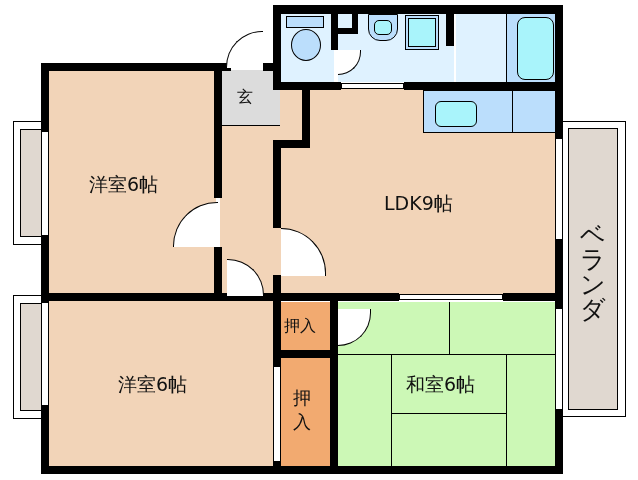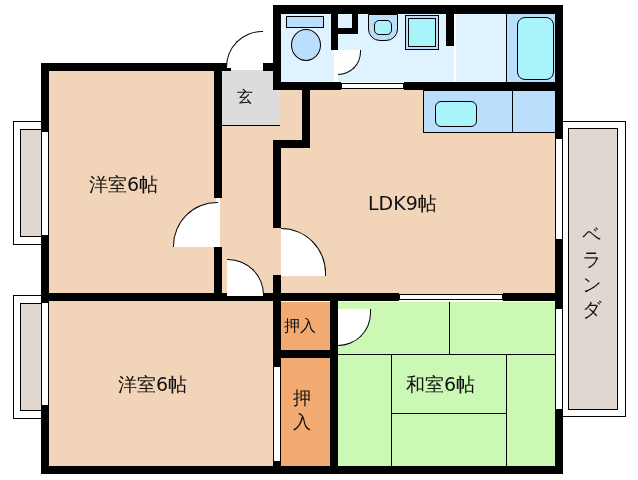--- a/index.html
+++ b/index.html
@@ -15,21 +15,21 @@
 </head>
 <body>
 
 <div class="abs" style="left:13px;top:121px;width:31px;height:124px;border:1px solid #000;background:#fff;"></div>
 <div class="abs" style="left:20px;top:129px;width:24px;height:108px;border:1px solid #000;background:#e0d8d0;"></div>
 <div class="abs" style="left:13px;top:295px;width:31px;height:124px;border:1px solid #000;background:#fff;"></div>
 <div class="abs" style="left:20px;top:303px;width:24px;height:108px;border:1px solid #000;background:#e0d8d0;"></div>
 
 <div class="abs" style="left:562px;top:121px;width:64px;height:296px;border:1px solid #000;background:#fff;"></div>
 <div class="abs" style="left:568px;top:128px;width:50px;height:282px;border:1px solid #000;background:#e0d8d0;"></div>
-<div class="label" style="left:580px;top:222px;width:24px;font-size:19px;line-height:25px;white-space:normal;text-align:center;">ベランダ</div>
+<div class="label" style="left:580px;top:222px;width:24px;font-size:25px;line-height:25px;white-space:normal;text-align:center;">ベランダ</div>
 
 <div class="room" style="left:48px;top:70px;width:168px;height:228px;background:#f2d4b8;"></div>
 <div class="room" style="left:48px;top:300px;width:226px;height:166px;background:#f2d4b8;"></div>
 <div class="room" style="left:220px;top:125px;width:60px;height:173px;background:#f2d4b8;"></div>
 <div class="room" style="left:222px;top:70px;width:80px;height:55px;background:#dcdcdc;border-bottom:1px solid #000;"></div>
 <div class="room" style="left:280px;top:88px;width:282px;height:210px;background:#f2d4b8;"></div>
 <div class="room" style="left:338px;top:302px;width:224px;height:164px;background:#ccf8b6;"></div>
 <div class="room" style="left:280px;top:302px;width:50px;height:48px;background:#f2aa70;"></div>
 <div class="room" style="left:280px;top:358px;width:50px;height:108px;background:#f2aa70;"></div>
 
@@ -105,17 +105,17 @@
 
 <div class="door" style="left:226px;top:31px;width:36px;height:36px;background:#fff;border-top:1px solid #000;border-left:1px solid #000;border-radius:36px 0 0 0;"></div>
 <div class="door" style="left:173px;top:202px;width:44px;height:44px;background:#fff;border-top:1px solid #000;border-left:1px solid #000;border-radius:44px 0 0 0;"></div>
 <div class="door" style="left:227px;top:259px;width:36px;height:36px;background:#fff;border-top:1px solid #000;border-right:1px solid #000;border-radius:0 36px 0 0;"></div>
 <div class="door" style="left:281px;top:228px;width:44px;height:47px;background:#fff;border-top:1px solid #000;border-right:1px solid #000;border-radius:0 47px 0 0;"></div>
 <div class="door" style="left:338px;top:309px;width:32px;height:36px;background:#fff;border-bottom:1px solid #000;border-right:1px solid #000;border-radius:0 0 36px 0;"></div>
 <div class="door" style="left:338px;top:50px;width:22px;height:24px;background:#fff;border-bottom:1px solid #000;border-right:1px solid #000;border-radius:0 0 24px 0;"></div>
 
 <div class="label" style="left:89px;top:172px;">洋室6帖</div>
 <div class="label" style="left:118px;top:372px;">洋室6帖</div>
-<div class="label" style="left:368px;top:191px;">LDK9帖</div>
+<div class="label" style="left:384px;top:191px;">LDK9帖</div>
 <div class="label" style="left:406px;top:372px;">和室6帖</div>
 <div class="label" style="left:237px;top:87px;font-size:16px;">玄</div>
 <div class="label" style="left:284px;top:316px;font-size:16px;">押入</div>
 <div class="label" style="left:293px;top:386px;width:18px;font-size:18px;line-height:24px;white-space:normal;">押入</div>
 
 </body></html>

